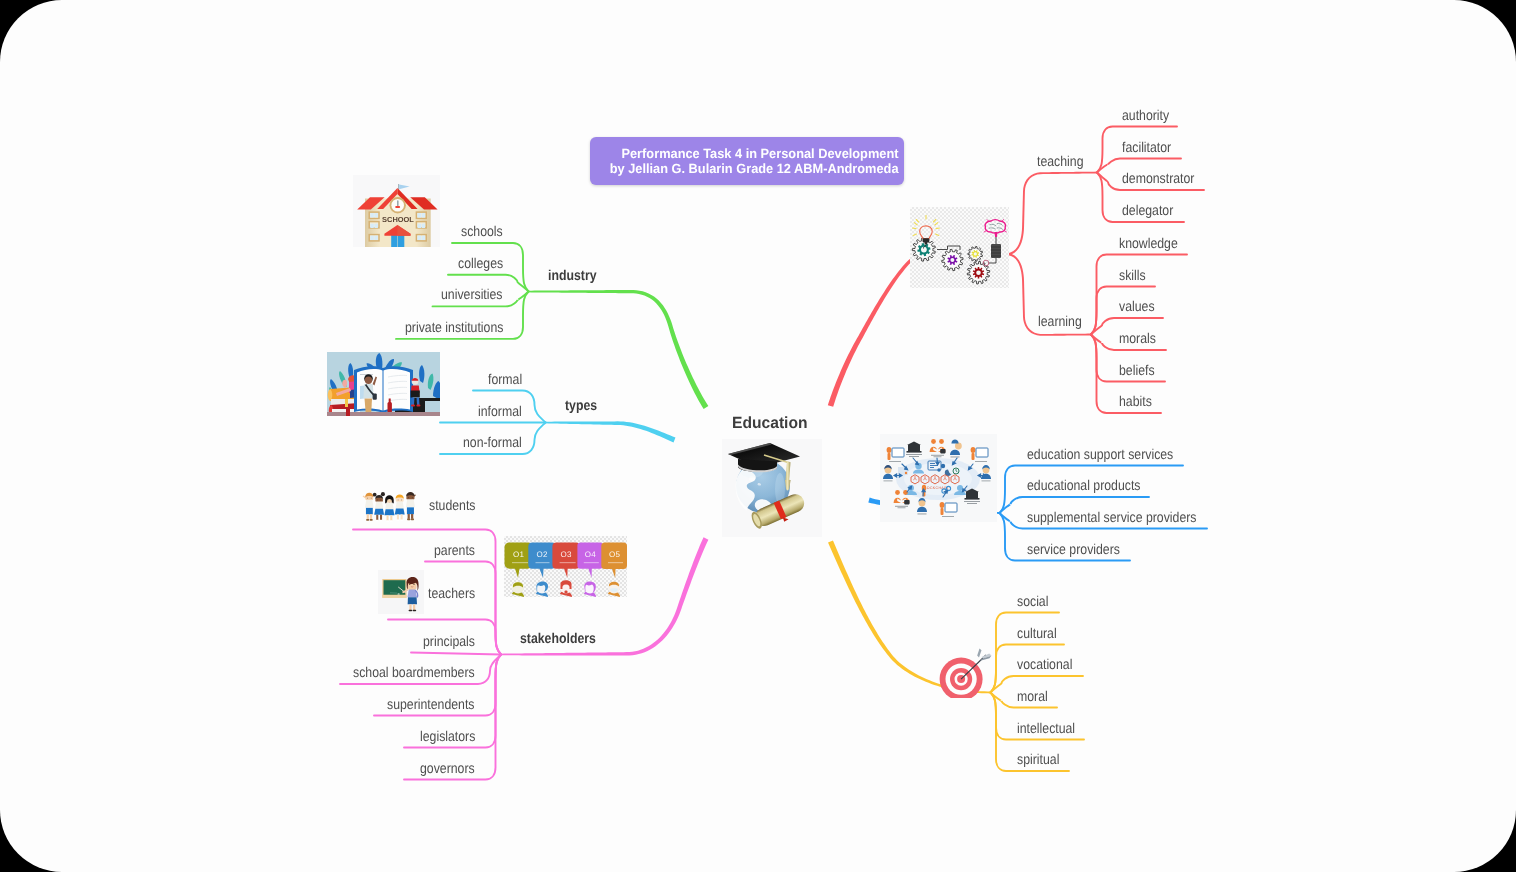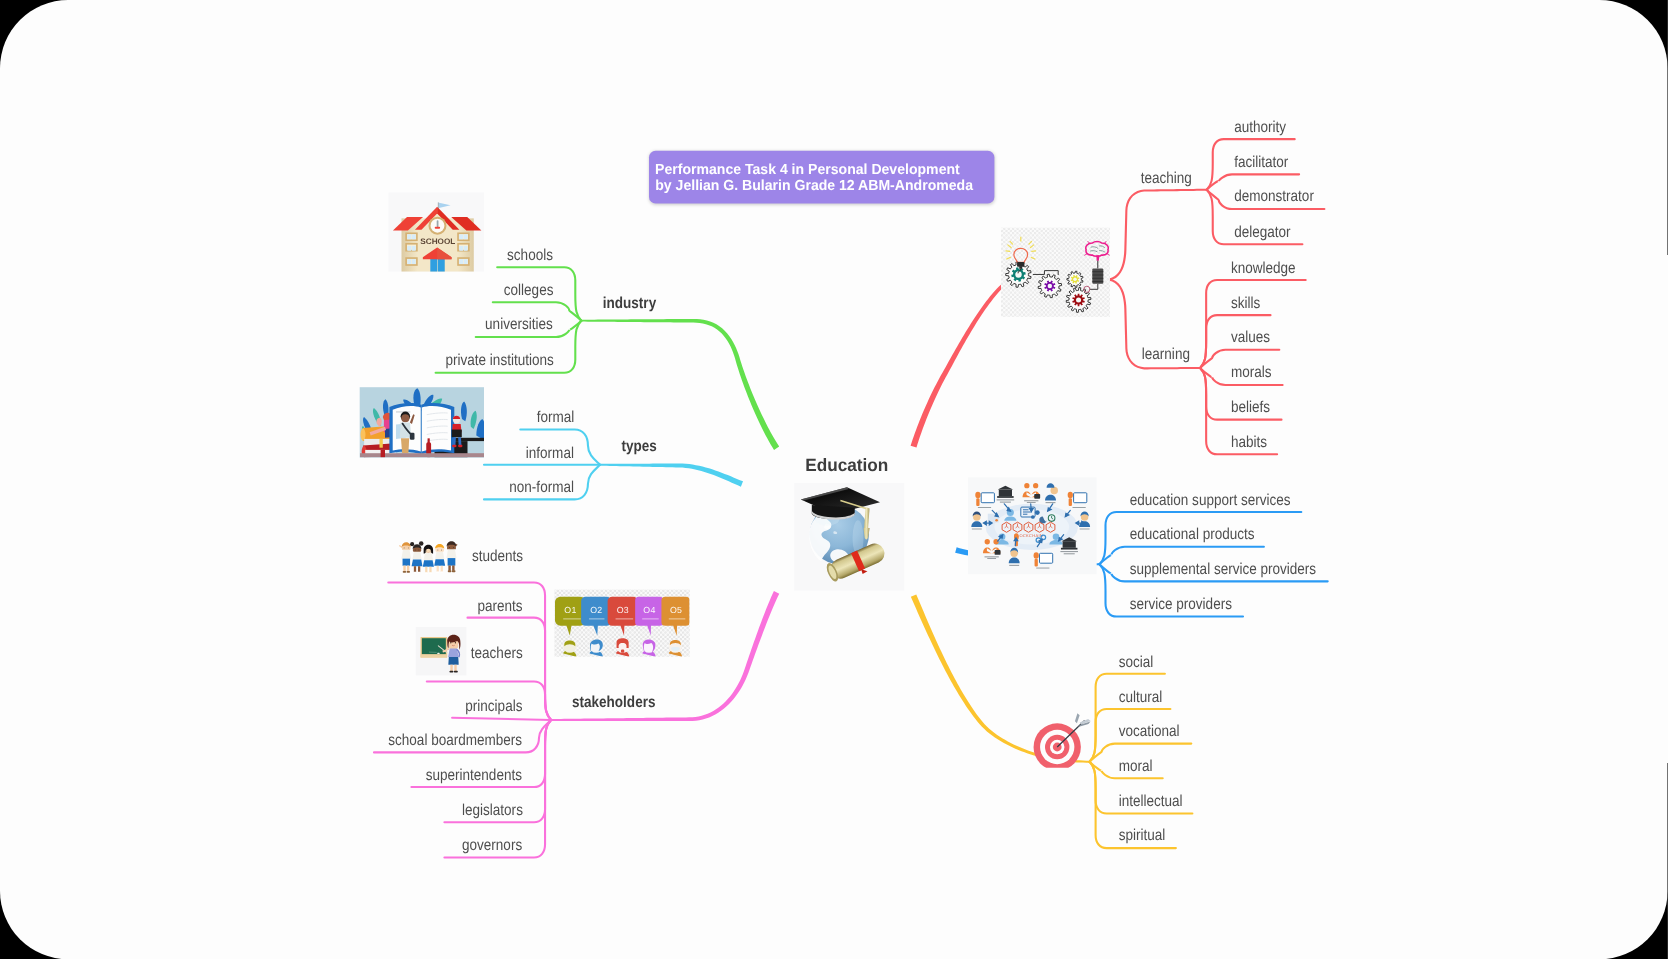--- a/index.html
+++ b/index.html
@@ -2,24 +2,24 @@
 <html><head>
 <meta charset="utf-8">
 <style>
   html,body{margin:0;padding:0;background:#000;width:1516px;height:872px;overflow:hidden;}
   #page{position:relative;width:1516px;height:872px;background:#fdfdfd;border-radius:62px;overflow:hidden;
         font-family:"Liberation Sans",sans-serif;-webkit-font-smoothing:antialiased;text-rendering:geometricPrecision;}
   #conn{position:absolute;left:0;top:0;width:1516px;height:872px;}
   .lbl{position:absolute;font-size:14.3px;color:#4e4e4e;white-space:nowrap;line-height:1;
         transform:scaleX(0.860);transform-origin:0 0;}
   .lbl.bold{font-weight:bold;color:#3d3d3d;font-size:14.3px;}
-  .ill{position:absolute;text-align:right;}
+  .ill{position:absolute;}
   #titlebox{position:absolute;left:590px;top:137px;width:314px;height:48px;background:#9d85e8;
     border-radius:6px;box-shadow:0 1px 3px rgba(0,0,0,.18);
-    display:flex;flex-direction:column;align-items:flex-start;justify-content:center;}
+    display:flex;flex-direction:column;align-items:flex-end;justify-content:center;}
   #titlebox div{color:#fff;font-weight:bold;font-size:13.3px;line-height:15.4px;letter-spacing:0;
     transform:scaleX(0.962);}
   #central-label{position:absolute;left:731.5px;top:414px;font-size:16.2px;font-weight:bold;color:#3d3d3d;
     transform:scaleX(0.965);transform-origin:0 0;}
 </style>
 </head>
 <body>
 
 <div id="page">
   <svg id="conn" viewBox="0 0 1516 872">

